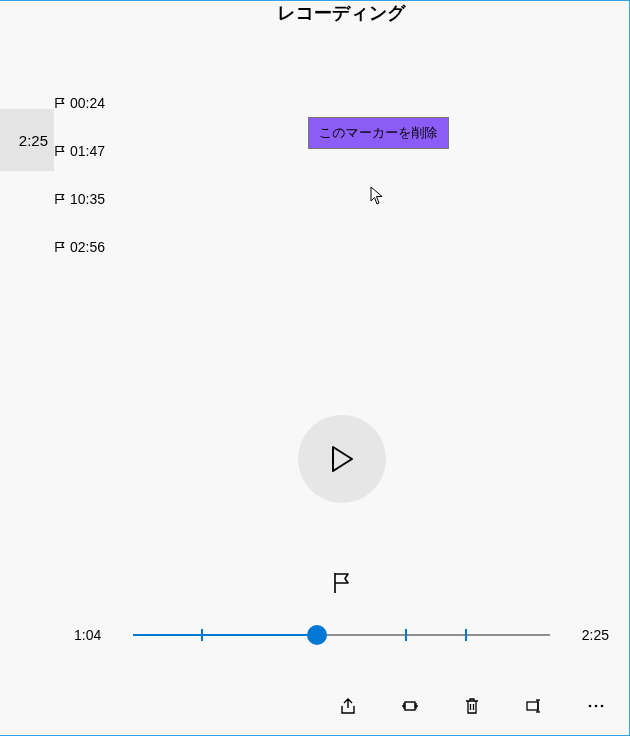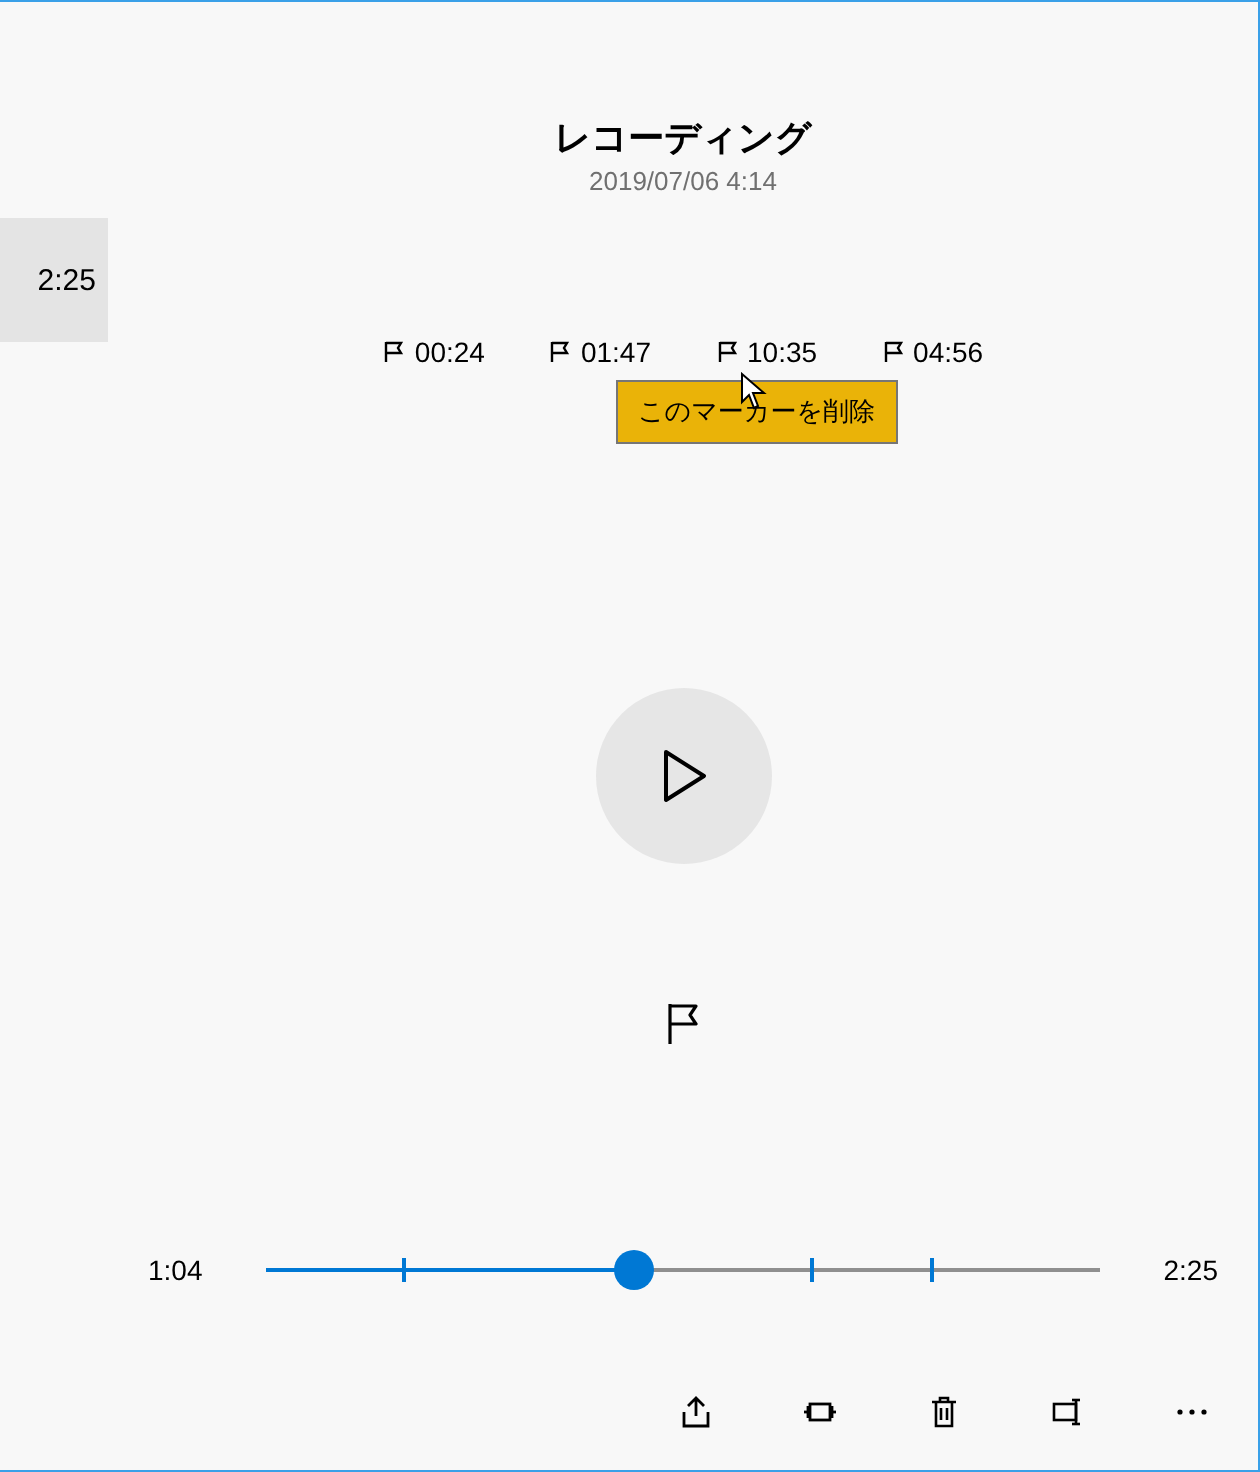--- a/index.html
+++ b/index.html
@@ -49,45 +49,45 @@
     font-size: 15px;
     color: #000;
   }
   .main {
     position: absolute;
     left: 54px; right: 0; top: 0; bottom: 0;
     background: #f8f8f8;
   }
   .header {
     text-align: center;
-    padding-top: 56px;
   }
   .title { font-size: 18px; font-weight: bold; color: #000; }
   .datetime { font-size: 13px; color: #707070; margin-top: 2px; }
   .markers {
     margin-top: 70px;
     display: flex;
     justify-content: center;
     gap: 32px;
     font-size: 14px;
     color: #000;
     position: relative;
+    flex-direction: column;
   }
   .marker {
     display: flex;
     align-items: center;
     gap: 4px;
     cursor: default;
   }
   .marker svg { width: 12px; height: 12px; }
   .tooltip {
     position: absolute;
     top: 22px;
     left: 254px;
-    background: #eab308;
+    background: #8b5cf6;
     border: 1px solid #767676;
     padding: 6px 10px;
     font-size: 13px;
     color: #000;
     white-space: nowrap;
   }
   .cursor {
     position: absolute;
     top: 185px;
     left: 316px;
@@ -207,21 +207,20 @@
 
 <div class="sidebar">
   <div class="sidebar-item">
     <span>2:25</span>
   </div>
 </div>
 
 <div class="main">
   <div class="header">
     <div class="title">レコーディング</div>
-    <div class="datetime">2019/07/06 4:14</div>
   </div>
 
   <div class="markers">
 
     <div class="marker">
         <svg viewBox="0 0 12 12">
           <path d="M2 1 L2 11 M2 1.5 L9.5 1.5 L8 4 L9.5 6.5 L2 6.5" fill="none" stroke="#000" stroke-width="1.2"></path>
         </svg>
         <span>00:24</span>
       </div>
@@ -234,21 +233,21 @@
       <div class="marker">
         <svg viewBox="0 0 12 12">
           <path d="M2 1 L2 11 M2 1.5 L9.5 1.5 L8 4 L9.5 6.5 L2 6.5" fill="none" stroke="#000" stroke-width="1.2"></path>
         </svg>
         <span>10:35</span>
       </div>
       <div class="marker">
         <svg viewBox="0 0 12 12">
           <path d="M2 1 L2 11 M2 1.5 L9.5 1.5 L8 4 L9.5 6.5 L2 6.5" fill="none" stroke="#000" stroke-width="1.2"></path>
         </svg>
-        <span>04:56</span>
+        <span>02:56</span>
       </div>
       <div class="tooltip">このマーカーを削除</div>
   </div>
 
   <svg class="cursor" viewBox="0 0 14 20">
     <path d="M1 1 L1 15 L4.5 11.5 L7 18 L9 17 L6.5 10.5 L12 10.5 Z" fill="#fff" stroke="#000" stroke-width="1"></path>
   </svg>
 
   <div class="play-btn">
     <svg viewBox="0 0 24 28">

